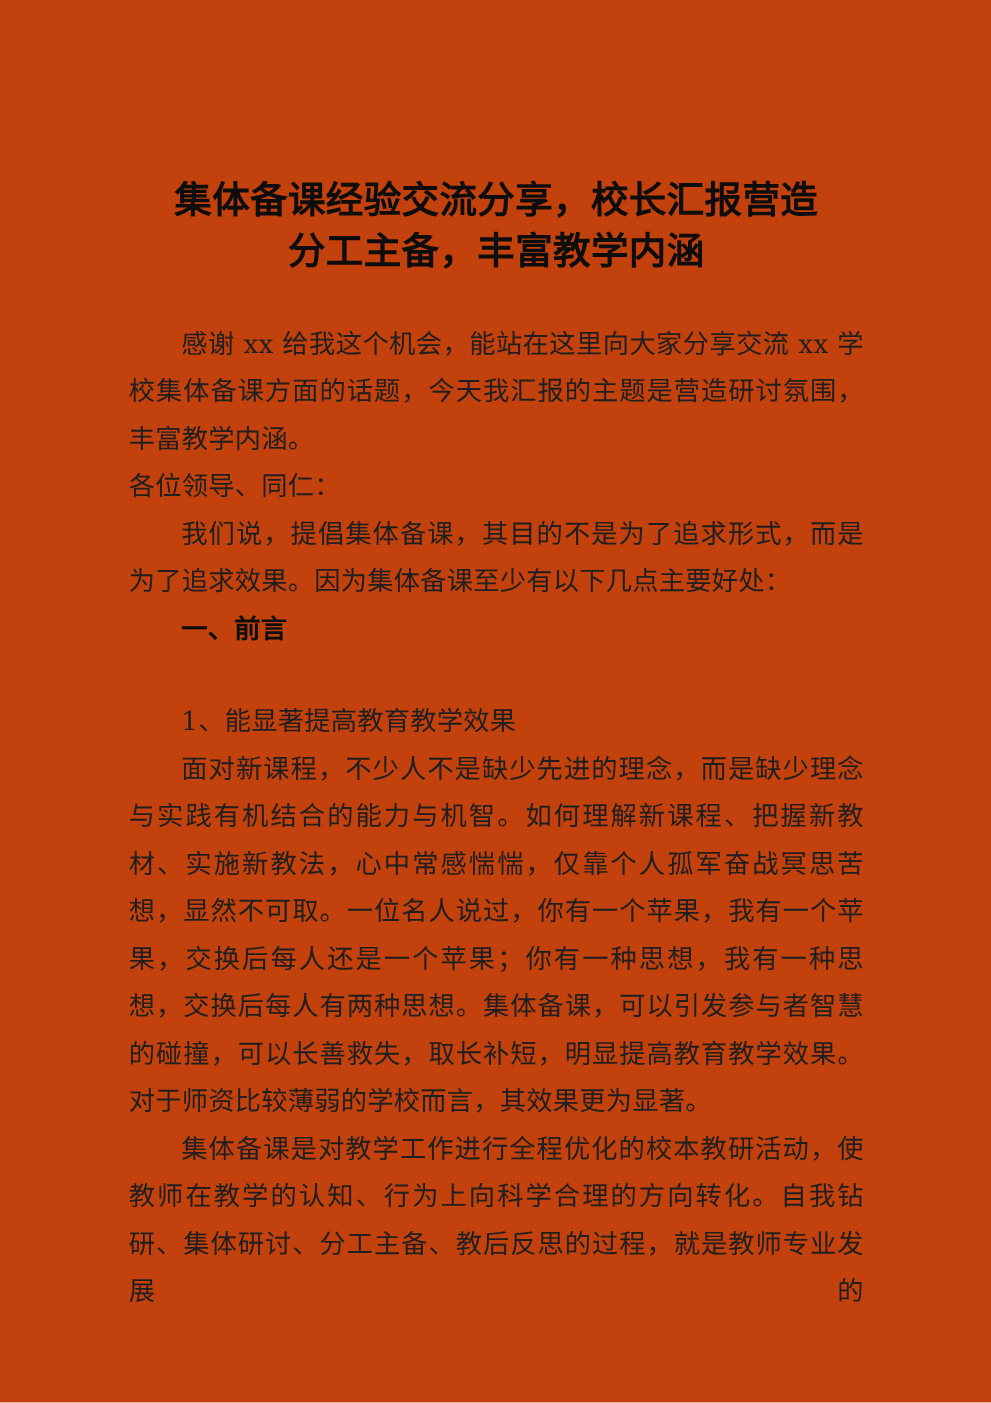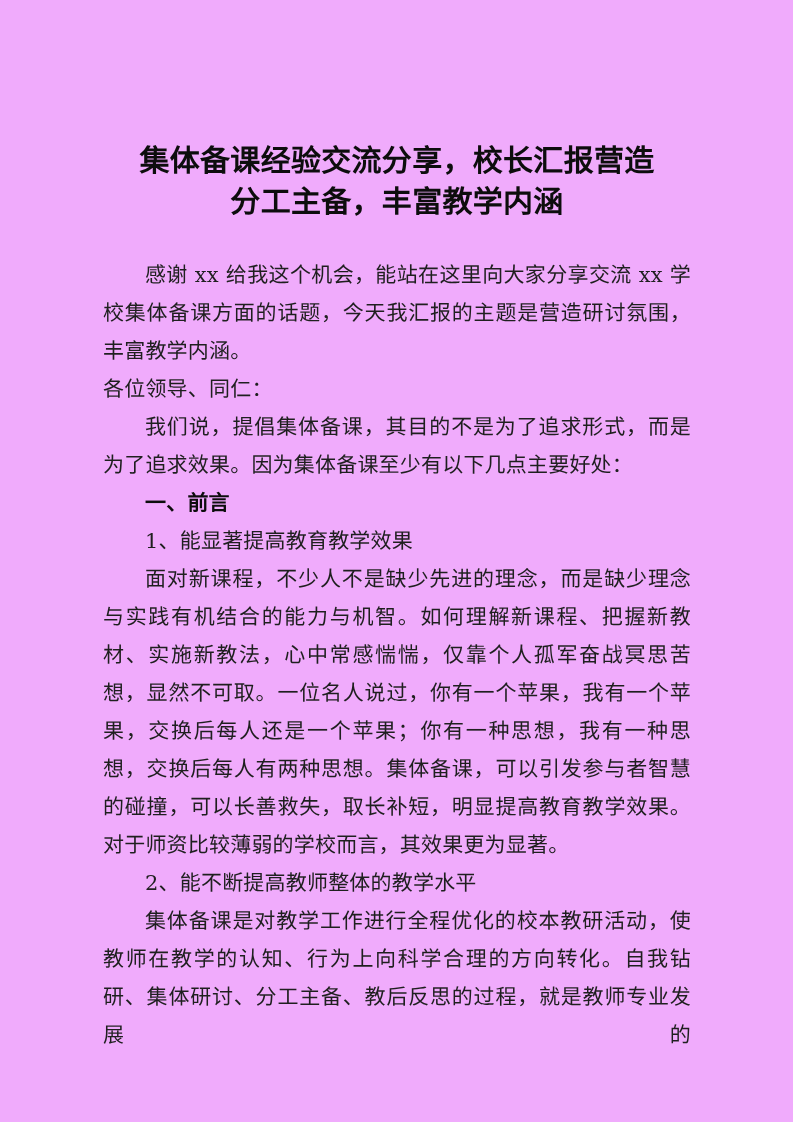--- a/index.html
+++ b/index.html
@@ -13,21 +13,21 @@
     font-family: "DejaVu Serif", "Liberation Serif", serif;
     color: #1a1a1a;
     -webkit-font-smoothing: antialiased;
   }
 
   .page {
     position: relative;
     width: 793px;
     height: 1122px;
     margin: 0 auto;
-    background: #f0abfc;
+    background: #c2410c;
     overflow: hidden;
     box-sizing: border-box;
   }
 
   .content {
     position: absolute;
     left: 103px;
     top: 0;
     width: 588px;
   }
@@ -75,20 +75,21 @@
   
   p.section-heading {
     text-indent: 2em;
     font-weight: bold;
     color: #0d0d0d;
   }
 
   
   p.sub-heading {
     text-indent: 2em;
+    margin-top: 36px;
   }
 
   
   p.clipped {
     text-align-last: justify;
   }
 </style>
 </head>
 <body>
 
@@ -107,19 +108,18 @@
       <p class="para salutation">各位领导、同仁：</p>
 
       <p class="para indent2">我们说，提倡集体备课，其目的不是为了追求形式，而是为了追求效果。因为集体备课至少有以下几点主要好处：</p>
 
       <p class="para section-heading">一、前言</p>
 
       <p class="para sub-heading">1、能显著提高教育教学效果</p>
 
       <p class="para indent2">面对新课程，不少人不是缺少先进的理念，而是缺少理念与实践有机结合的能力与机智。如何理解新课程、把握新教材、实施新教法，心中常感惴惴，仅靠个人孤军奋战冥思苦想，显然不可取。一位名人说过，你有一个苹果，我有一个苹果，交换后每人还是一个苹果；你有一种思想，我有一种思想，交换后每人有两种思想。集体备课，可以引发参与者智慧的碰撞，可以长善救失，取长补短，明显提高教育教学效果。对于师资比较薄弱的学校而言，其效果更为显著。</p>
 
-      <p class="para sub-heading">2、能不断提高教师整体的教学水平</p>
 
       <p class="para indent2 clipped">集体备课是对教学工作进行全程优化的校本教研活动，使教师在教学的认知、行为上向科学合理的方向转化。自我钻研、集体研讨、分工主备、教后反思的过程，就是教师专业发展的</p>
 
     </div>
   </div>
 </div>
 
 </body></html>

